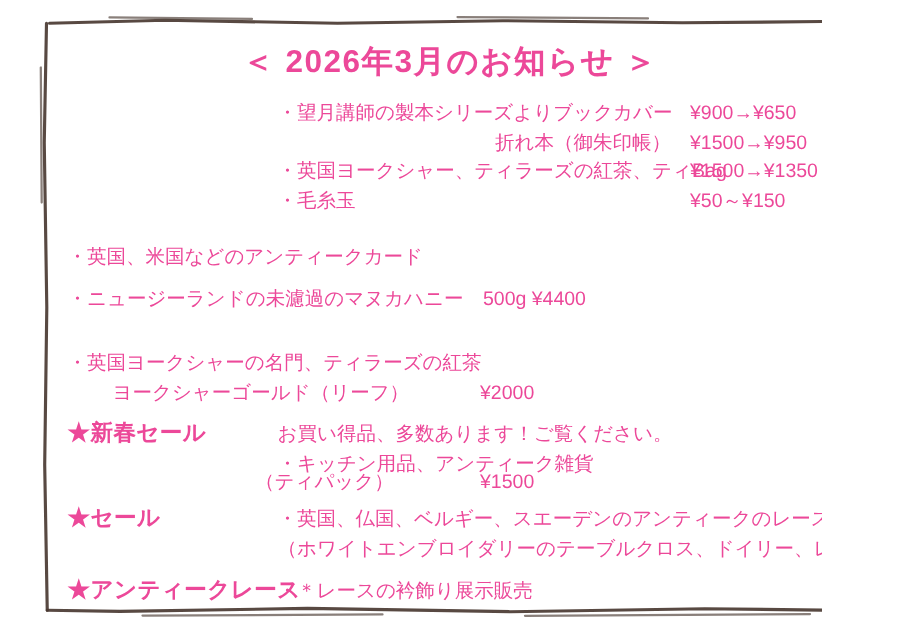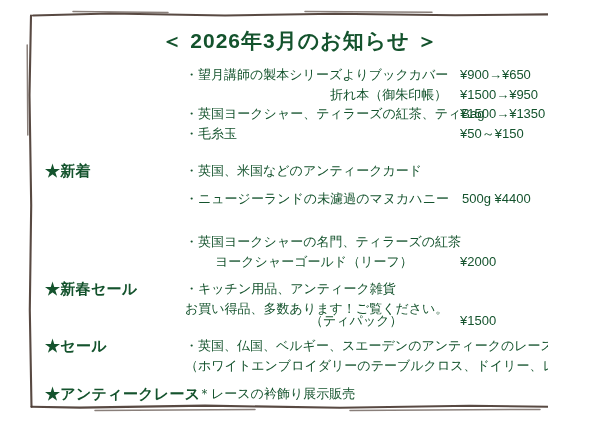--- a/index.html
+++ b/index.html
@@ -6,21 +6,21 @@
     margin: 0;
     padding: 0;
     background: #ffffff;
   }
   .sheet {
     position: relative;
     width: 548px;
     height: 425px;
     background: #ffffff;
     font-family: "Liberation Sans", sans-serif;
-    color: #14532d;
+    color: #ec4899;
     overflow: hidden;
   }
   .frame {
     position: absolute;
     left: 0; top: 0;
     width: 600px; height: 425px;
     pointer-events: none;
   }
   .frame path {
     fill: none;
@@ -118,21 +118,20 @@
       <span>・英国ヨークシャー、ティラーズの紅茶、ティBag</span>
       <span class="price">¥1500→¥1350</span>
     </div>
     <div class="row">
       <span>・毛糸玉</span>
       <span class="price">¥50～¥150</span>
     </div>
   </div>
 
   <div class="section s1">
-    <div class="label">★新着</div>
     <div class="body">
       <div class="row">
         <span>・英国、米国などのアンティークカード</span>
       </div>
       <div class="row mt8">
         <span>・ニュージーランドの未濾過のマヌカハニー　500g ¥4400</span>
       </div>
       <div class="row mt6">
         <span>・英国ヨークシャーの名門、ティラーズの紅茶</span>
       </div>
@@ -144,24 +143,24 @@
         <span>（ティパック）</span>
         <span class="price">¥1500</span>
       </div>
     </div>
   </div>
 
   <div class="section s2">
     <div class="label">★新春セール</div>
     <div class="body">
       <div class="row">
-        <span>・キッチン用品、アンティーク雑貨</span>
+        <span>お買い得品、多数あります！ご覧ください。</span>
       </div>
       <div class="row">
-        <span>お買い得品、多数あります！ご覧ください。</span>
+        <span>・キッチン用品、アンティーク雑貨</span>
       </div>
     </div>
   </div>
 
   <div class="section s3">
     <div class="label">★セール</div>
     <div class="body">
       <div class="row">
         <span>・英国、仏国、ベルギー、スエーデンのアンティークのレース</span>
       </div>

